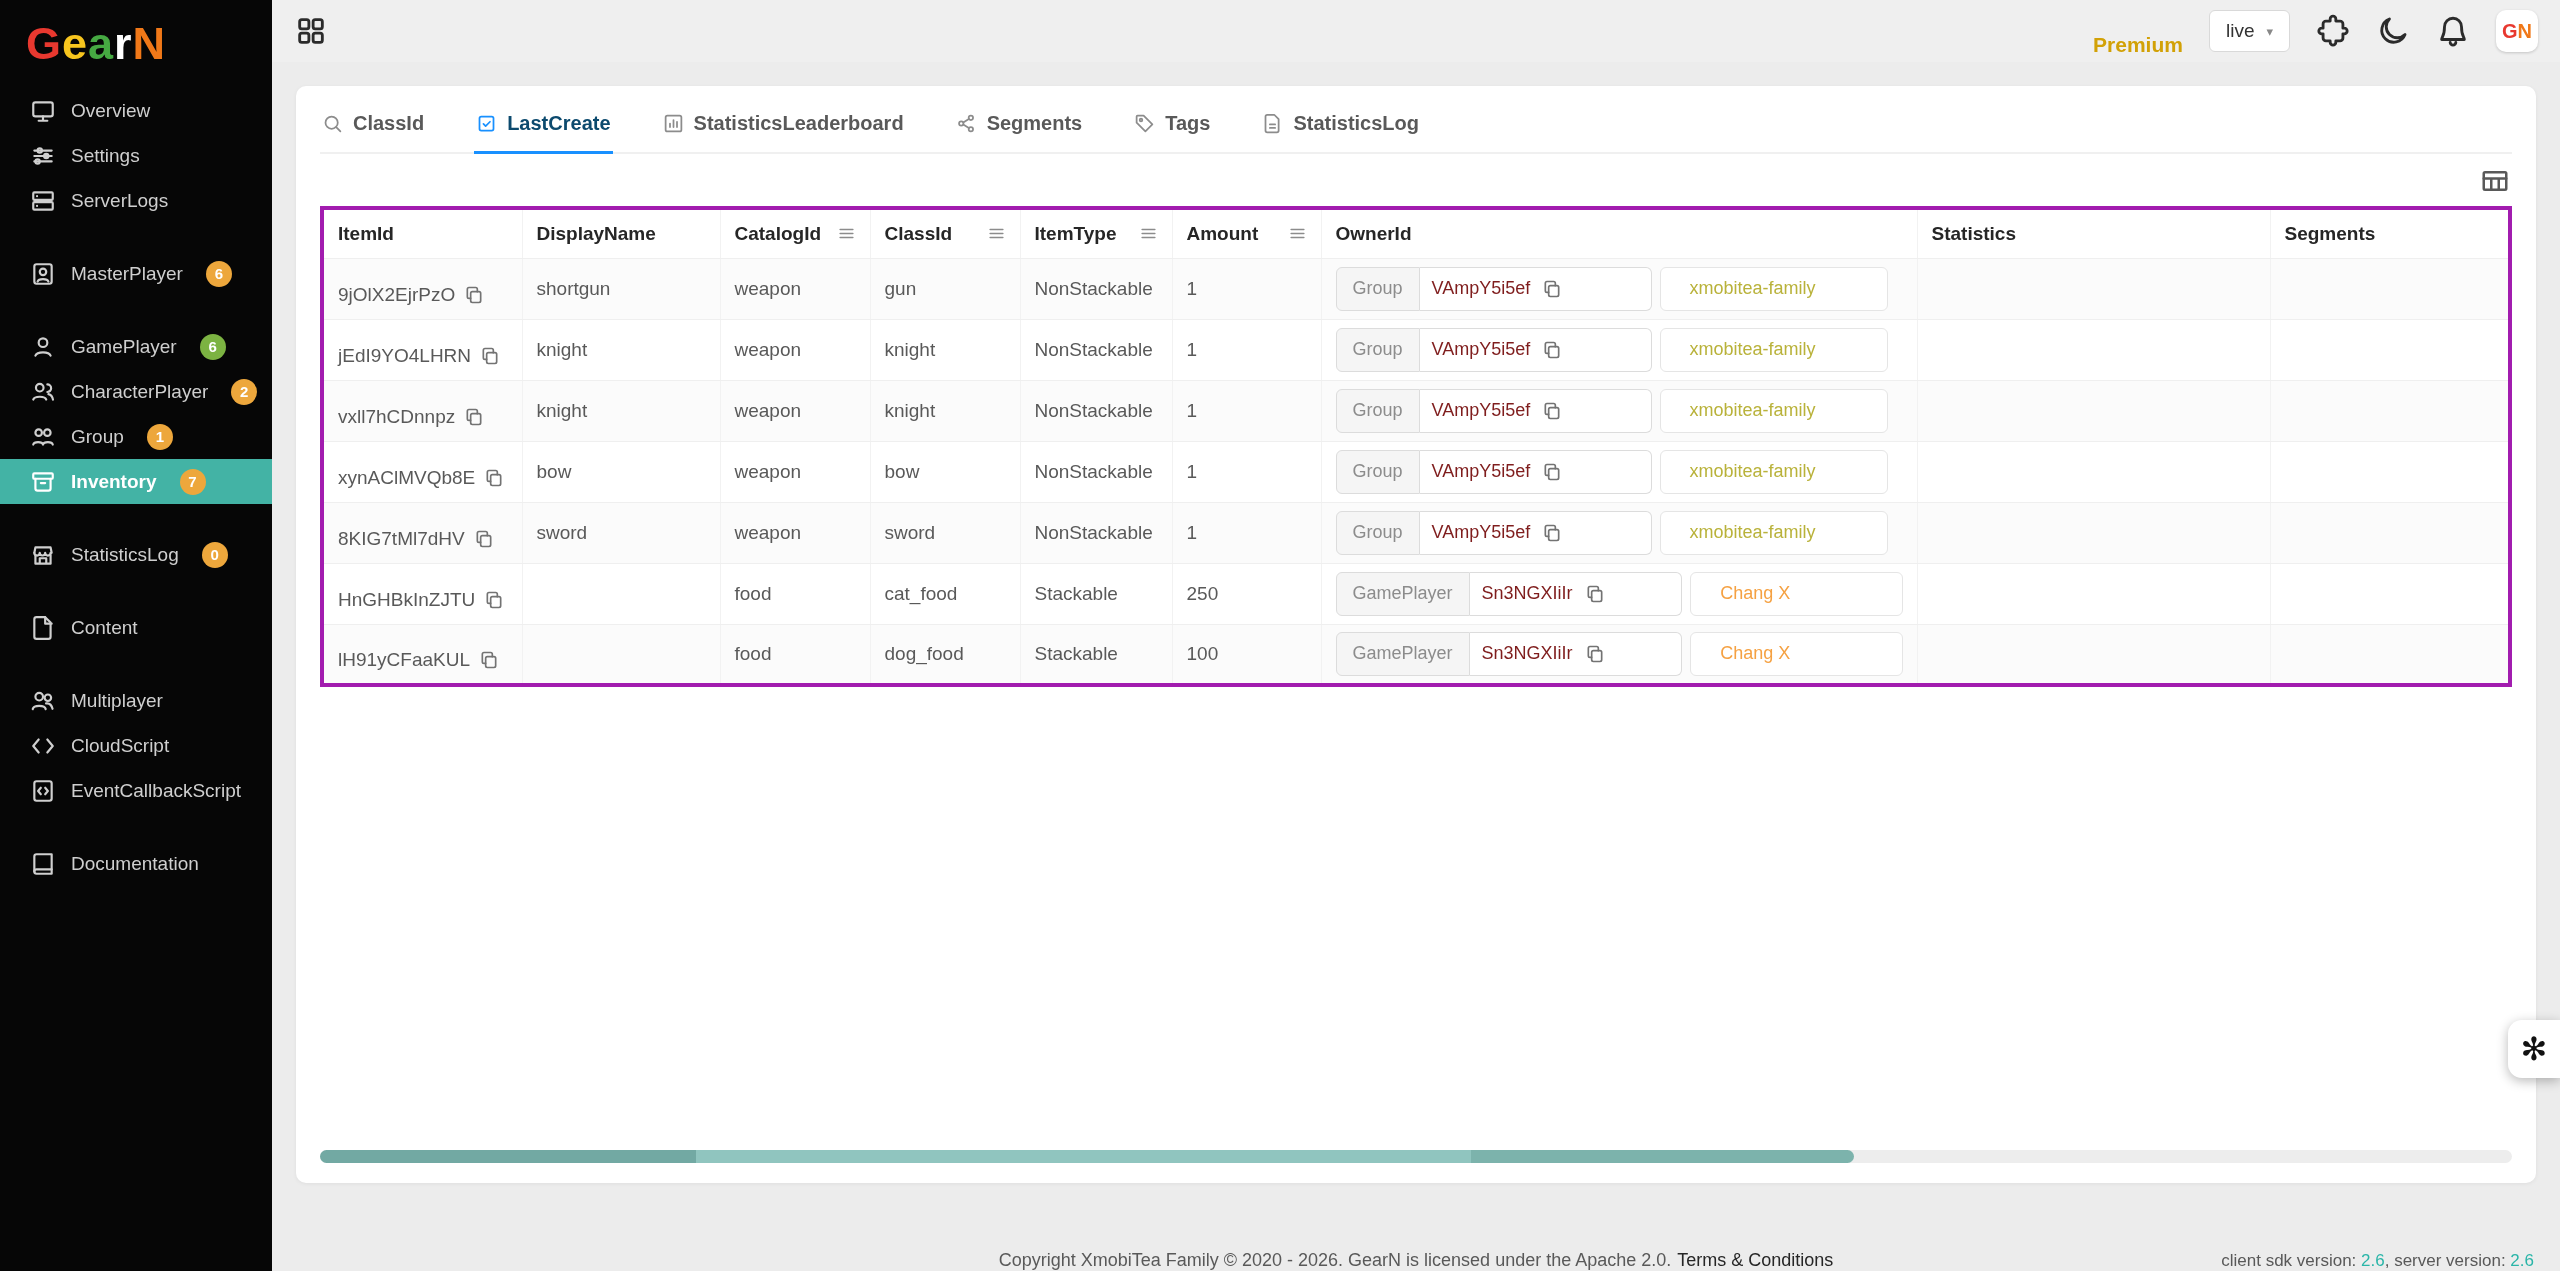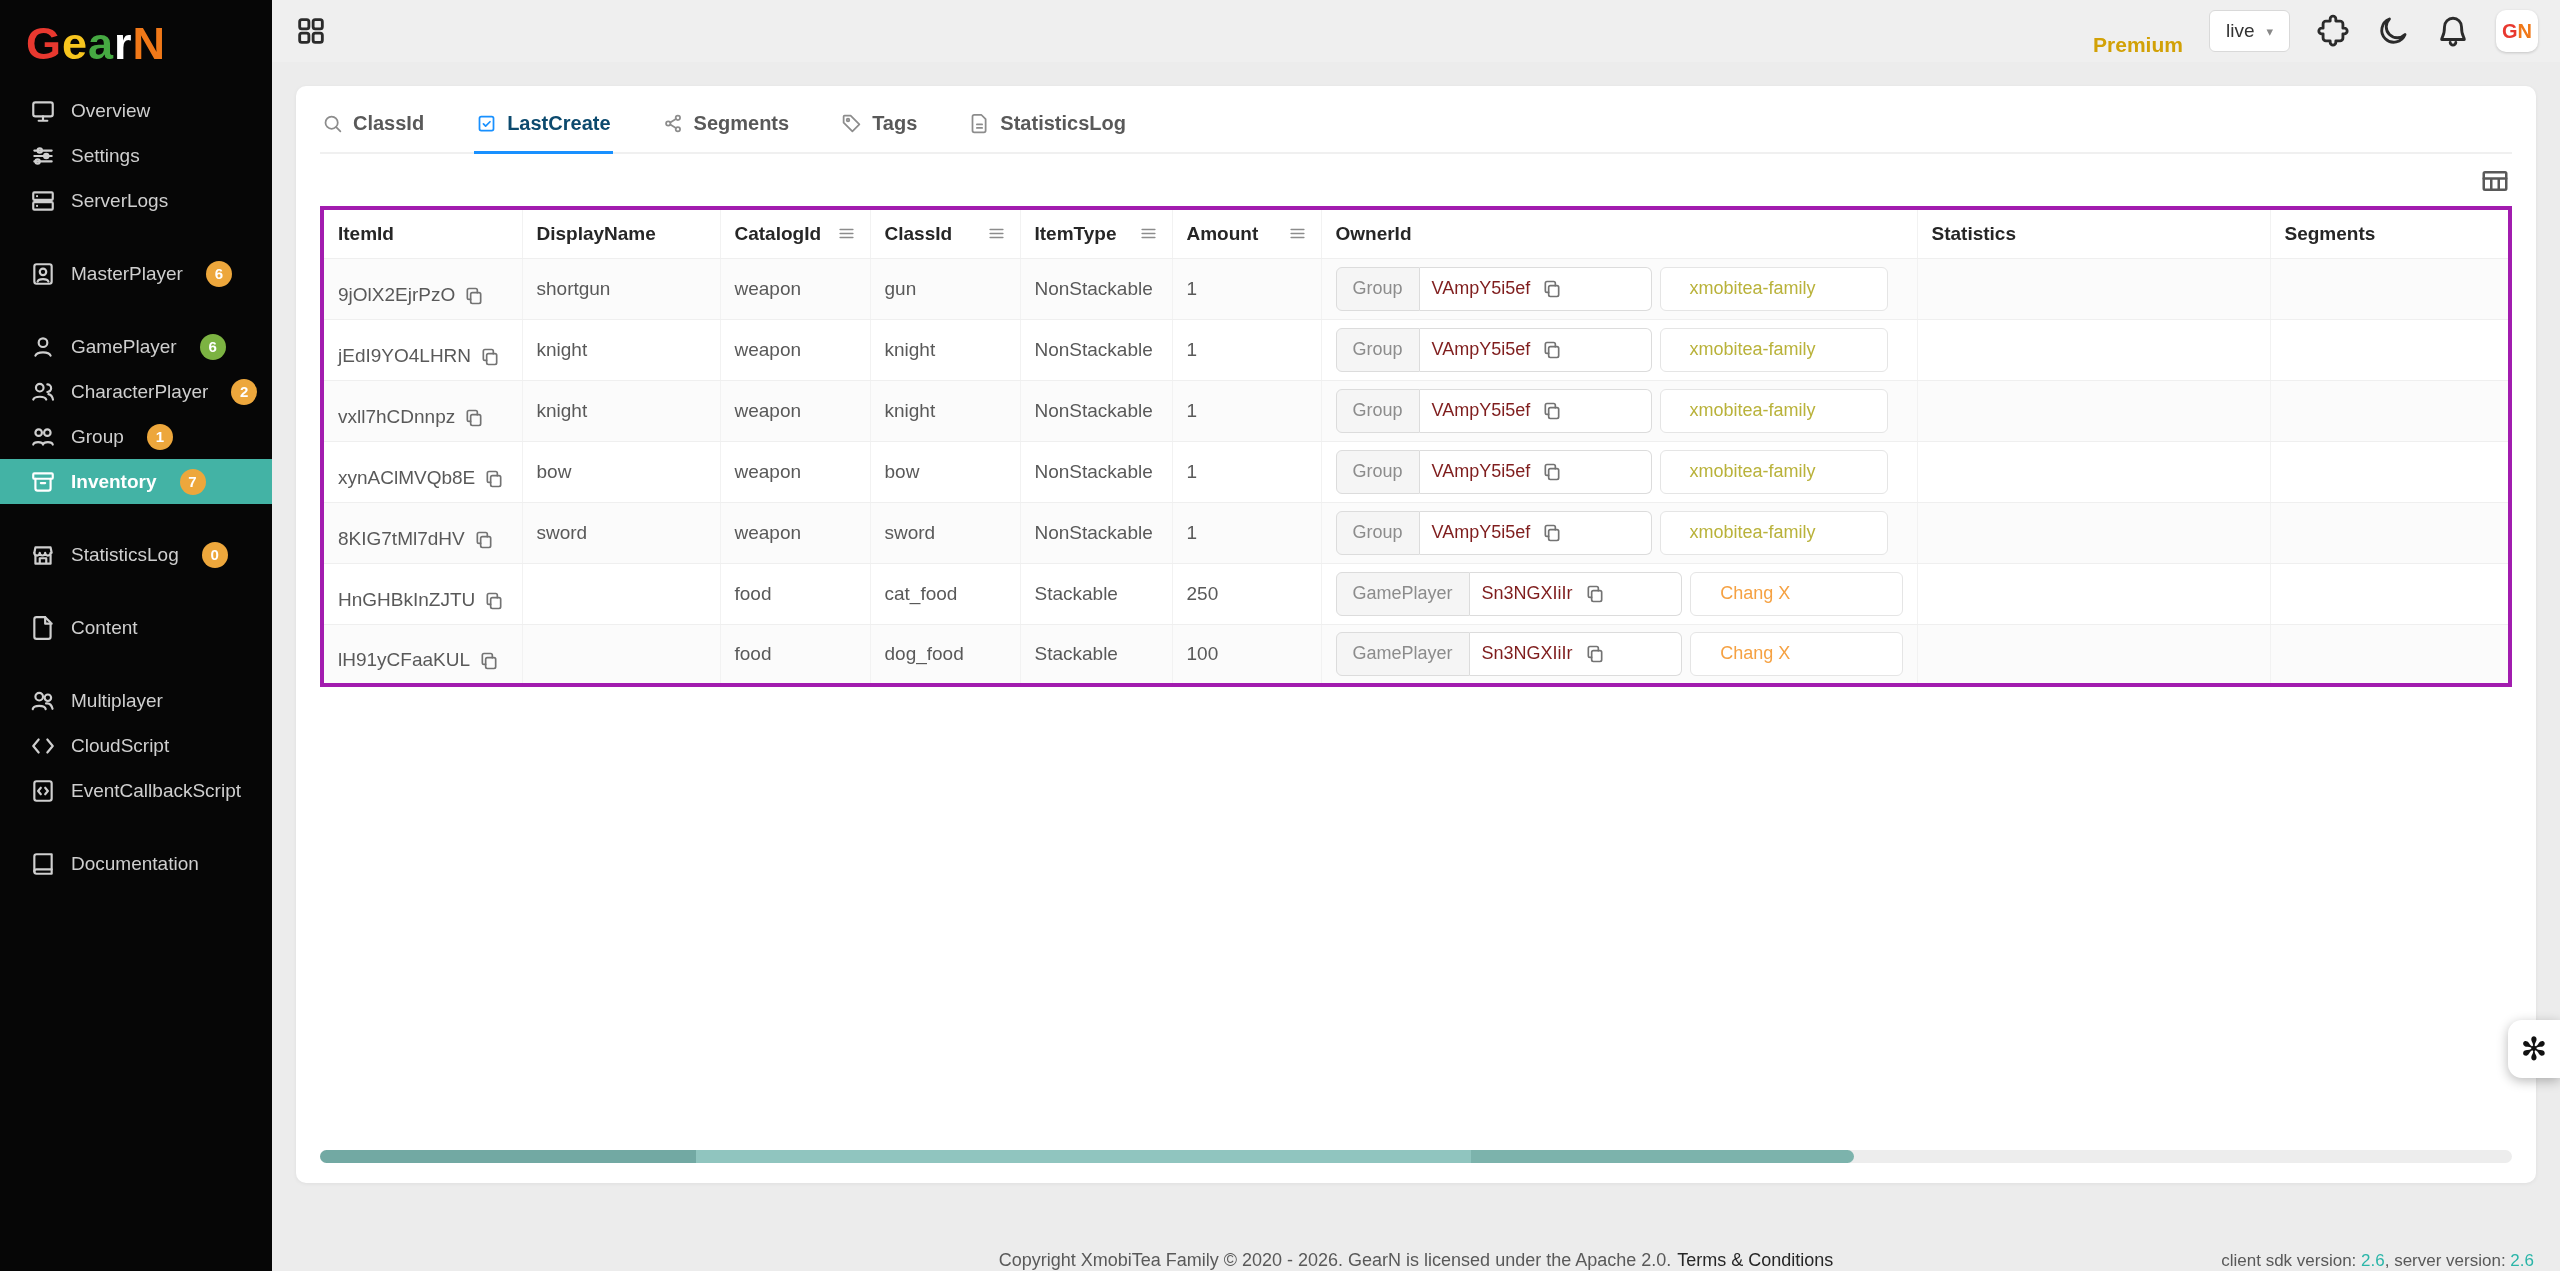--- a/index.html
+++ b/index.html
@@ -47,21 +47,21 @@
 
   
   table { border-collapse:collapse; width:100%; table-layout:fixed; border:4px solid #a21caf; }
   th, td { border-right:1px solid #f2f2f2; border-bottom:1px solid #efefef; padding:0 14px; text-align:left; }
   th { height:50px; color:#262626; font-weight:bold; font-size:19px; background:#fff; }
   td { height:61px; color:#595959; font-size:19px; }
   tbody tr:nth-child(odd) td { background:#fbfbfb; }
   .thflex { display:flex; align-items:center; justify-content:space-between; }
   .filterbtn { background:none; border:none; width:19px; height:19px; color:#8c8c8c; cursor:pointer; padding:0; flex-shrink:0; }
   .filterbtn svg { width:100%; height:100%; }
-  .idcell { display:flex; align-items:flex-end; gap:9px;margin-top:12px; }
+  .idcell { display:flex; align-items:center; gap:9px;margin-top:12px; }
   .copybtn { background:none; border:none; width:20px; height:20px; color:#737373; cursor:pointer; padding:0; flex-shrink:0; }
   .copybtn svg { width:100%; height:100%; }
 
   .owner { display:flex; align-items:center; }
   .olabel { height:44px; display:flex; align-items:center; padding:0 16px; background:#f5f5f5; border:1px solid #dcdcdc;
             border-radius:6px 0 0 6px; color:#8c8c8c; font-size:18px; white-space:nowrap; }
   .oid { height:44px; width:232px; display:flex; align-items:center; gap:12px; padding:0 12px; background:#fff;
          border:1px solid #dcdcdc; border-left:none; border-radius:0 6px 6px 0; color:#7f1d1d; font-size:18px; cursor:text; }
   .oname { height:44px; width:228px; margin-left:8px; display:flex; align-items:center; padding:0 29px; background:#fff;
            border:1px solid #e5e5e5; border-radius:6px; font-size:18px; cursor:text; }
@@ -272,20 +272,27 @@
                   <path d="M16.5 16.5L21 21"></path>
                 </svg></span>
             <span>ClassId</span>
           </div>
           <div class="tab active">
             <span class="ic"><svg class="svgi" viewBox="0 0 24 24">
                   <rect x="4" y="4" width="16" height="16" rx="2"></rect>
                   <path d="M8.5 12.5l2.5 2.5 5-5"></path>
                 </svg></span>
             <span>LastCreate</span>
+          </div>
+          <div class="tab">
+            <span class="ic"><svg class="svgi" viewBox="0 0 24 24">
+                  <rect x="3" y="3" width="18" height="18" rx="2"></rect>
+                  <path d="M8 16v-4M12 16V8M16 16v-6"></path>
+                </svg></span>
+            <span>StatisticsLeaderboard</span>
           </div>
           <div class="tab">
             <span class="ic"><svg class="svgi" viewBox="0 0 24 24">
                   <circle cx="6" cy="12" r="2.5"></circle>
                   <circle cx="17" cy="5.5" r="2.5"></circle>
                   <circle cx="17" cy="18.5" r="2.5"></circle>
                   <path d="M8.3 10.8l6.4-4M8.3 13.2l6.4 4"></path>
                 </svg></span>
             <span>Segments</span>
           </div>

